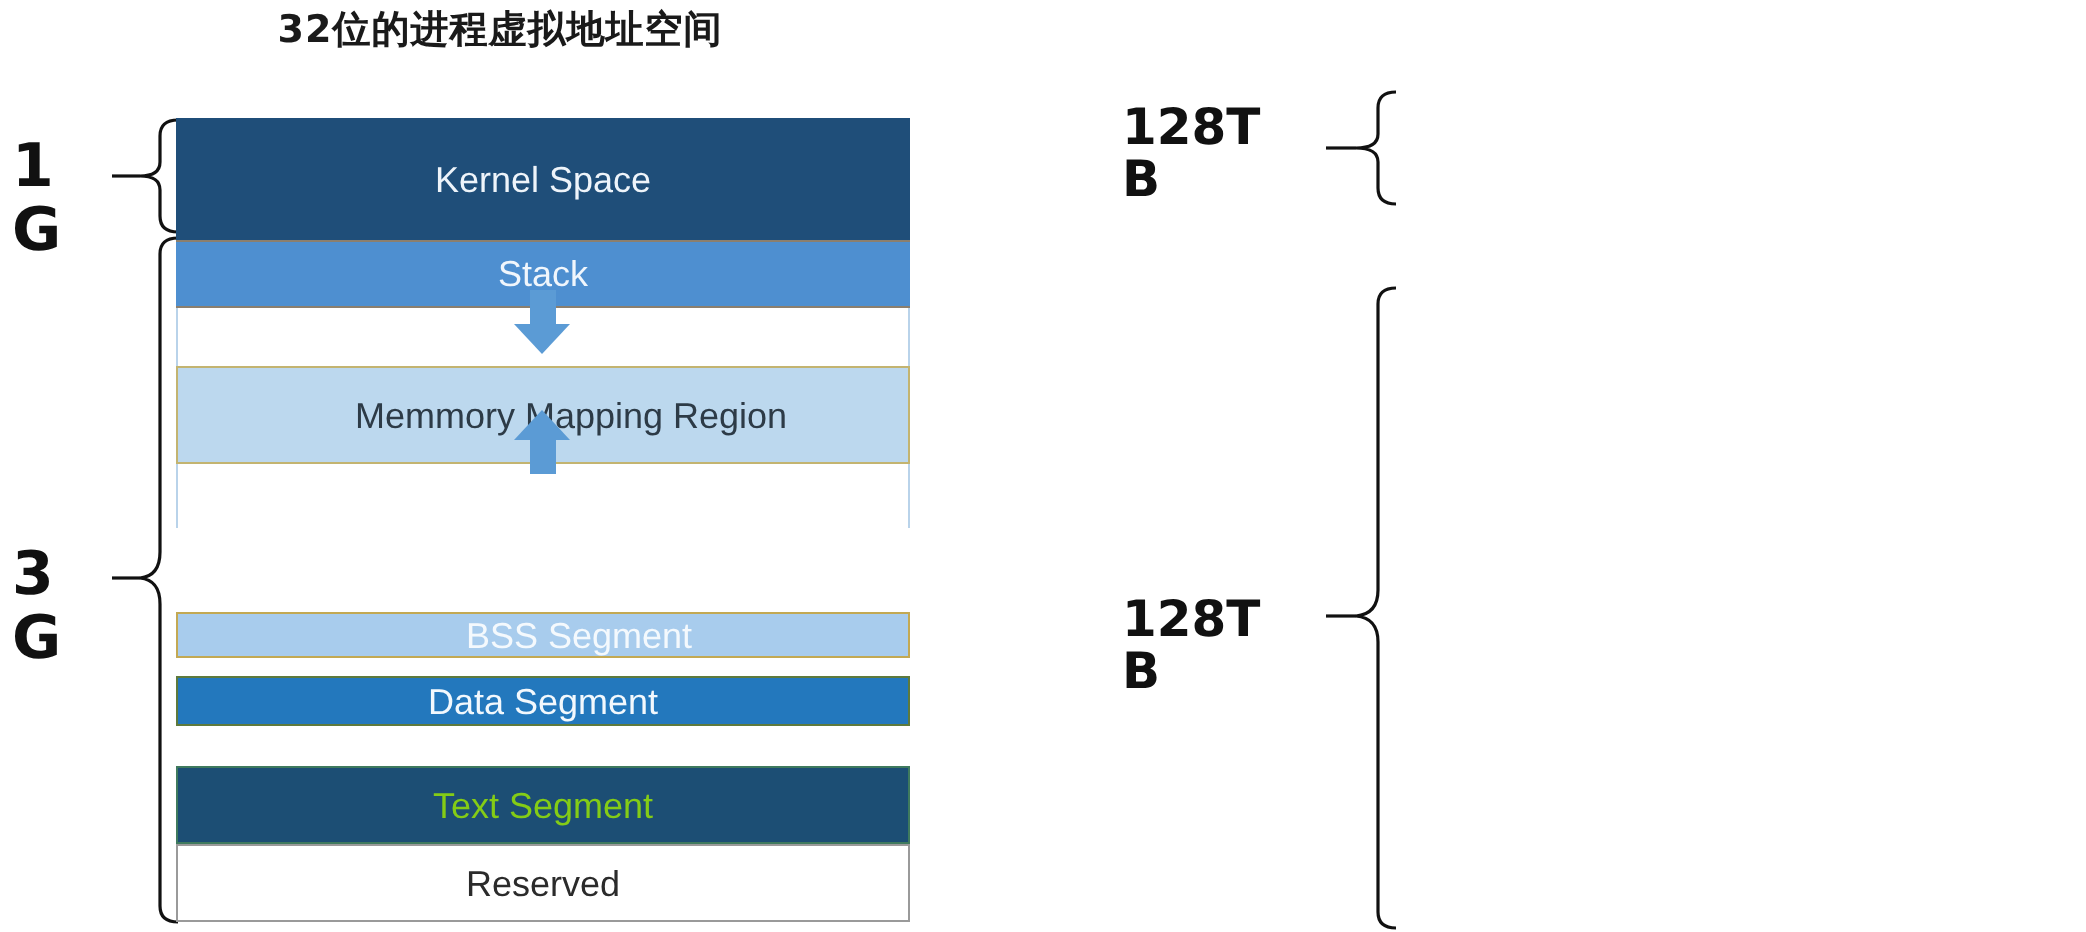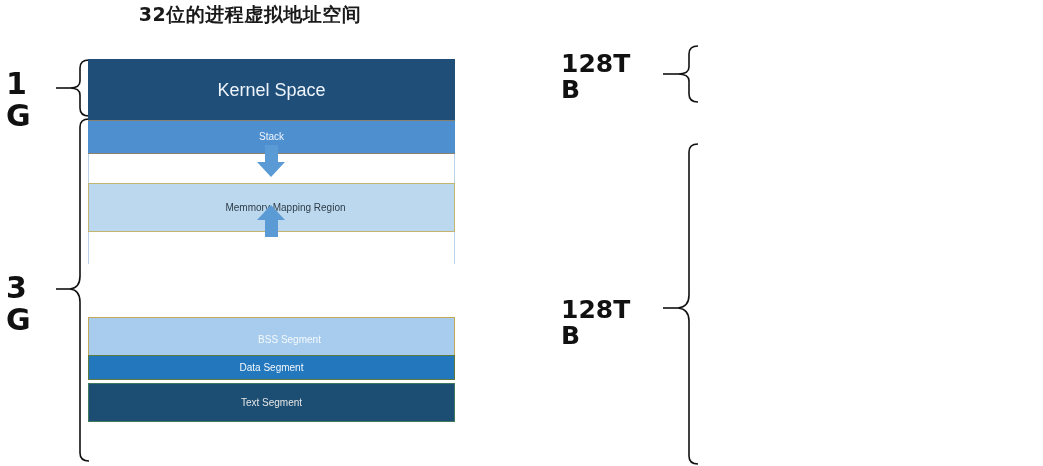--- a/index.html
+++ b/index.html
@@ -46,34 +46,34 @@
   #col-32 { left: 88px; top: 59px; width: 367px; height: 402px; }
 
   .blk {
     position: absolute;
     left: 0;
     width: 100%;
     box-sizing: border-box;
     display: flex;
     align-items: center;
     justify-content: center;
-    font-size: 10px;
+    font-size: 18px;
     white-space: nowrap;
   }
   .blk .blk-label { line-height: 1; }
 
   
   .c-kernel-dark { background: #1f4e79; color: #eef4fa; border: 1px solid #1f4e79; }
   .c-stack      { background: #4e8fd0; color: #f0f6fc; border-top: 1px solid #8b7f6e; border-bottom: 1px solid #8b7f6e; }
   .c-gap        { background: #ffffff; border-left: 1px solid #b9d3ea; border-right: 1px solid #b9d3ea; }
   .c-mmap       { background: #bcd8ee; color: #2d3b47; border: 1px solid #c3b470; padding-left: 28px; }
   .c-heap       { background: #dbe8f5; color: #222222; border: 1px solid #d3b6a2; }
   .c-bss        { background: #a8cced; color: #f4f9fd; border: 1px solid #c3a953; }
   .c-data       { background: #2378bd; color: #f2f8fd; border: 1px solid #5e7a3c; }
-  .c-text       { background: #1c4e74; color: #e5e5e5; border: 1px solid #3f7a5e; }
+  .c-text       { background: #1c4e74; color: #84cc16; border: 1px solid #3f7a5e; }
   .c-reserved   { background: #ffffff; color: #2b2b2b; border: 1px solid #9a9a9a; }
 
   .blk.lg { font-size: 18px; justify-content: center; }
 
   
   .arrow {
     position: absolute;
     width: 0; height: 0;
     z-index: 5;
   }
@@ -165,32 +165,35 @@
     <div class="blk c-gap" style="top:173px; height:32px;">
       <span class="blk-label"></span>
     </div>
 
     <div class="arrow arrow-up" style="left:183px; top:178px;">
       <span class="shaft" style="bottom:0;"></span>
         <span class="head"></span>
     </div>
 
 
-    <div class="blk c-bss" style="top:258px; height:46px;padding-left:36px;">
+    <div class="blk c-bss" style="top:247px; height:23px;padding-left:36px;">
       <span class="blk-label">BSS  Segment</span>
     </div>
 
-    <div class="blk c-data" style="top:296px; height:25px;">
+    <div class="blk c-data" style="top:279px; height:25px;">
       <span class="blk-label">Data  Segment</span>
     </div>
 
     <div class="blk c-text" style="top:324px; height:39px;">
       <span class="blk-label">Text  Segment</span>
     </div>
 
+    <div class="blk c-reserved" style="top:363px; height:39px;">
+      <span class="blk-label">Reserved</span>
+    </div>
   </div>
 </div>
 
 <div class="panel" id="panel-64">
 
 
   <div class="size-label mid" style="left:41px; top:51px;">128T
 B</div>
 
   <div class="brace" style="left:143px; top:45px;">

